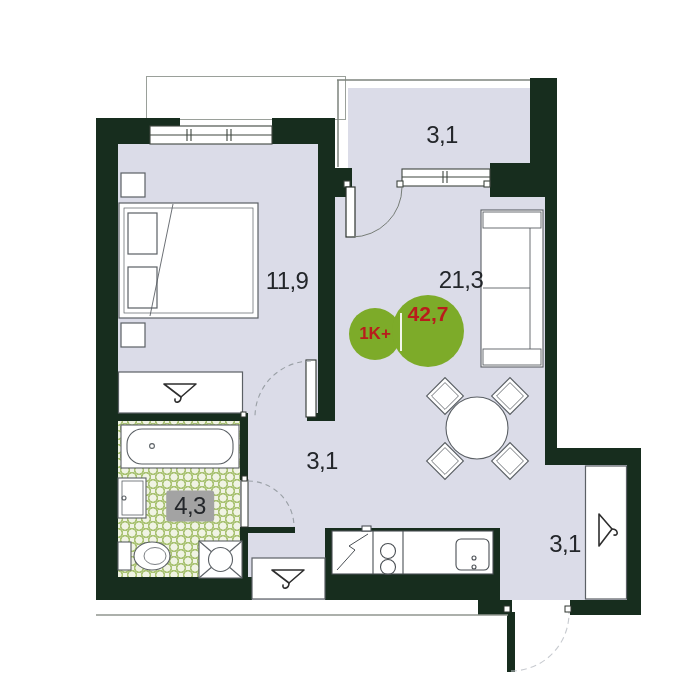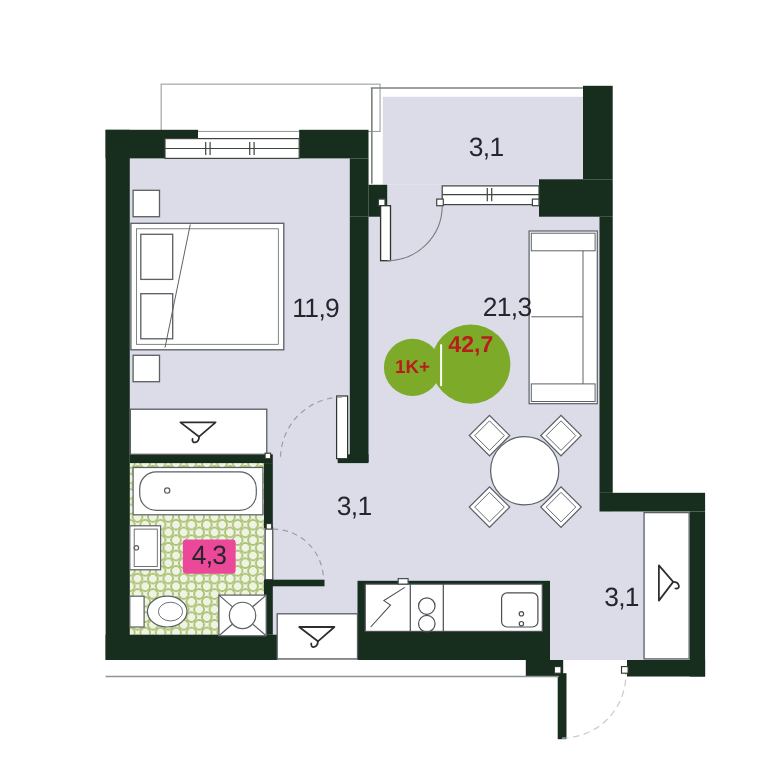--- a/index.html
+++ b/index.html
@@ -9,21 +9,21 @@
   .bathfloor{position:absolute;background-color:var(--bath-floor,#f0f3e3);
     background-image:
       radial-gradient(circle at 7px 7px, rgba(0,0,0,0) 3.3px, var(--bath-dot,#a9c273) 3.8px, var(--bath-dot,#a9c273) 4.8px, rgba(0,0,0,0) 5.4px),
       radial-gradient(circle at 7px 7px, rgba(0,0,0,0) 3.3px, var(--bath-dot,#a9c273) 3.8px, var(--bath-dot,#a9c273) 4.8px, rgba(0,0,0,0) 5.4px);
     background-size:14px 14px,14px 14px;background-position:0 0,7px 7px;}
   .wall{position:absolute;background:var(--wall,#172d1e);}
   .ledge{position:absolute;background:#fff;border:1px solid #9aa09a;}
   .overlay{position:absolute;left:0;top:0;pointer-events:none;}
   .room-label{position:absolute;transform:translate(-50%,-50%);font-size:24px;
     letter-spacing:-0.6px;color:#23262a;white-space:nowrap;}
-  .room-label.on-white{background:#ec4899;padding:1px 8px 2px 8px;border-radius:3px;}
+  .room-label.on-white{background:#a3a3a3;padding:1px 8px 2px 8px;border-radius:3px;}
   .badge-text{position:absolute;color:#b91c1c;font-weight:bold;text-align:center;white-space:nowrap;}
 </style>
 </head>
 <body>
 
 <div class="canvas">
 
   <div class="ledge" style="left:146px;top:76px;width:198px;height:42px;"></div>
 
   <div class="floor" style="left:118px;top:144px;width:217px;height:277px;"></div>

